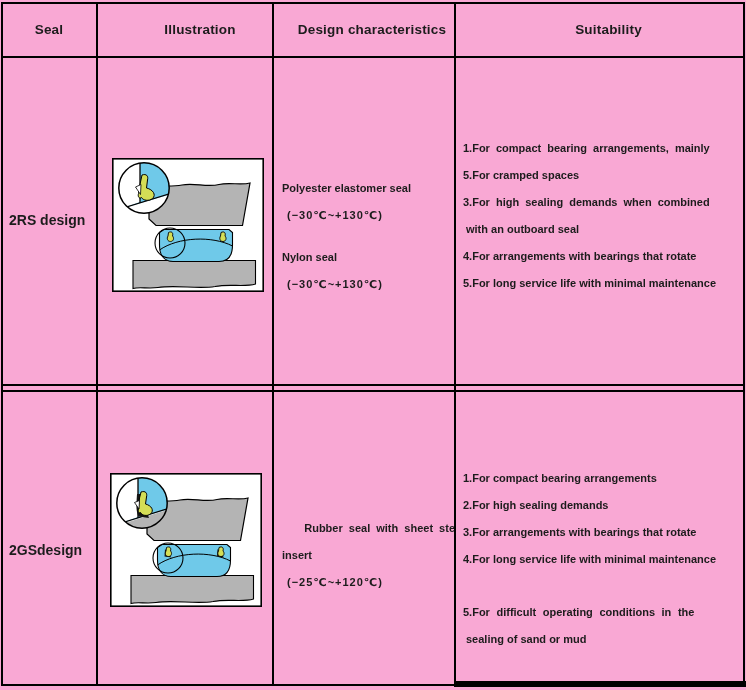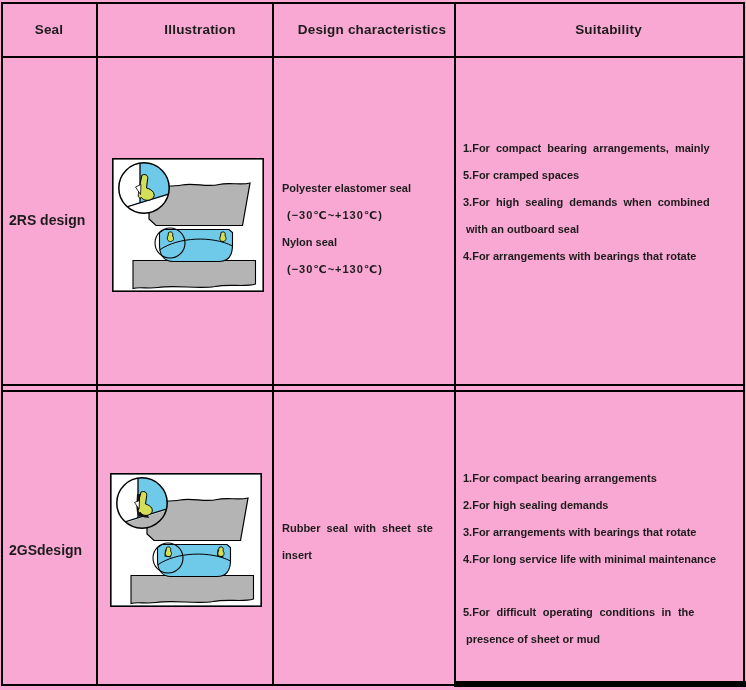--- a/index.html
+++ b/index.html
@@ -14,22 +14,22 @@
   
   .hcell{position:absolute;top:2px;height:54px;display:flex;align-items:center;justify-content:center;
          font-size:13.5px;letter-spacing:.2px;}
 
   
   .seal-label{position:absolute;left:9px;font-size:14px;}
 
   
   .design-block{position:absolute;width:173px;line-height:27px;font-size:11px;overflow:hidden;}
   .design-block .temp{padding-left:5px;letter-spacing:1px;white-space:nowrap;}
-  .design-block .gap-top{}
-  .design-block .wide{word-spacing:3px;white-space:nowrap;}
+  .design-block .gap-top{margin-top:15px;}
+  .design-block .wide{word-spacing:3px;white-space:nowrap;text-align:right;}
 
   
   .suit-block{position:absolute;left:463px;width:281px;line-height:27px;font-size:11px;overflow:hidden;}
   .suit-block div{white-space:nowrap;}
   .suit-block .js{word-spacing:3px;}
   .suit-block .js2{word-spacing:3.5px;margin-top:26px;}
   .suit-block .cont{padding-left:3px;}
 
   .illus{position:absolute;}
 </style>
@@ -88,20 +88,21 @@
     <div class="gap-top">Nylon seal</div>
     <div class="temp">(−30℃~+130℃)</div>
   </div>
 
   <div class="suit-block" style="top:135px;">
     <div class="js">1.For compact bearing arrangements, mainly</div>
     <div>5.For cramped spaces</div>
     <div class="js">3.For high sealing demands when combined</div>
     <div class="cont">with an outboard seal</div>
     <div>4.For arrangements with bearings that rotate</div>
+    <div>5.For long service life with minimal maintenance</div>
   </div>
 
   <div class="seal-label" style="top:542px;">2GSdesign</div>
 
   <svg class="illus" style="left:110px;top:472px;" width="152" height="136" viewBox="0 0 152 134">
     <rect x="0.8" y="0.8" width="150.4" height="132.4" fill="#ffffff" stroke="#000" stroke-width="1.6"></rect>
     <path d="M21,102.5 L143.5,102.5 L143.5,126 C132,129.5 118,125.5 103,128.5 C86,131.5 64,126.5 46,129.5 C36,131 27,128.5 21,130.5 Z" fill="#b4b4b4" stroke="#000" stroke-width="1.1"></path>
     <path d="M52,71.5 L117,71.5 L120.5,74.5 L120.5,87 C120.5,97 116.5,103.5 107,103.5 L61,103.5 C52,103.5 47.5,97 47.5,87 L47.5,74.5 Z" fill="#6fc9e9" stroke="#000" stroke-width="1.1"></path>
     <path d="M47.5,92 C66,79 100,77.5 120.5,88" fill="none" stroke="#000" stroke-width="1"></path>
 
@@ -123,29 +124,30 @@
       <path d="M27,21 C26.5,29 25.5,38 28.5,43.5 L39,45 L33,30 L32.5,21 Z" fill="#141414"></path>
       <path d="M31,19 C35.5,17.5 37.5,20 36.5,24 L35.5,31 C41.5,32.5 44.5,37.5 40.5,41 C37,43.5 32,42.5 30.5,39.5 C29,40.5 27.5,39 28.5,35.5 L29.5,25 Z" fill="#d4de56" stroke="#000" stroke-width="1"></path>
       <path d="M24.5,29.5 L29.5,27.5 L29,36 Z" fill="#ffffff" stroke="#000" stroke-width="0.8"></path>
     </g>
     <circle cx="32" cy="30" r="25.2" fill="none" stroke="#000" stroke-width="1.5"></circle>
   </svg>
 
   <div class="design-block" style="left:282px;top:515px;">
     <div class="wide">Rubber seal with sheet ste</div>
     <div>insert</div>
+    <div class="temp">(−25℃~+120℃)</div>
   </div>
 
   <div class="suit-block" style="top:465px;">
     <div>1.For compact bearing arrangements</div>
     <div>2.For high sealing demands</div>
     <div>3.For arrangements with bearings that rotate</div>
     <div>4.For long service life with minimal maintenance</div>
     <div class="js2">5.For difficult operating conditions in the</div>
-    <div class="cont">presence of sheet or mud</div>
+    <div class="cont">sealing of sand or mud</div>
   </div>
 
   <div class="hline" style="left:1px;top:2px;width:744px;"></div>
   <div class="hline" style="left:1px;top:56px;width:744px;"></div>
   <div class="hline" style="left:1px;top:384px;width:744px;"></div>
   <div class="hline" style="left:1px;top:390px;width:744px;"></div>
   <div class="hline" style="left:1px;top:684px;width:744px;"></div>
   <div class="thickbar" style="left:454px;top:681px;width:292px;height:6px;"></div>
 
   <div class="vline" style="left:1px;top:2px;height:684px;"></div>

